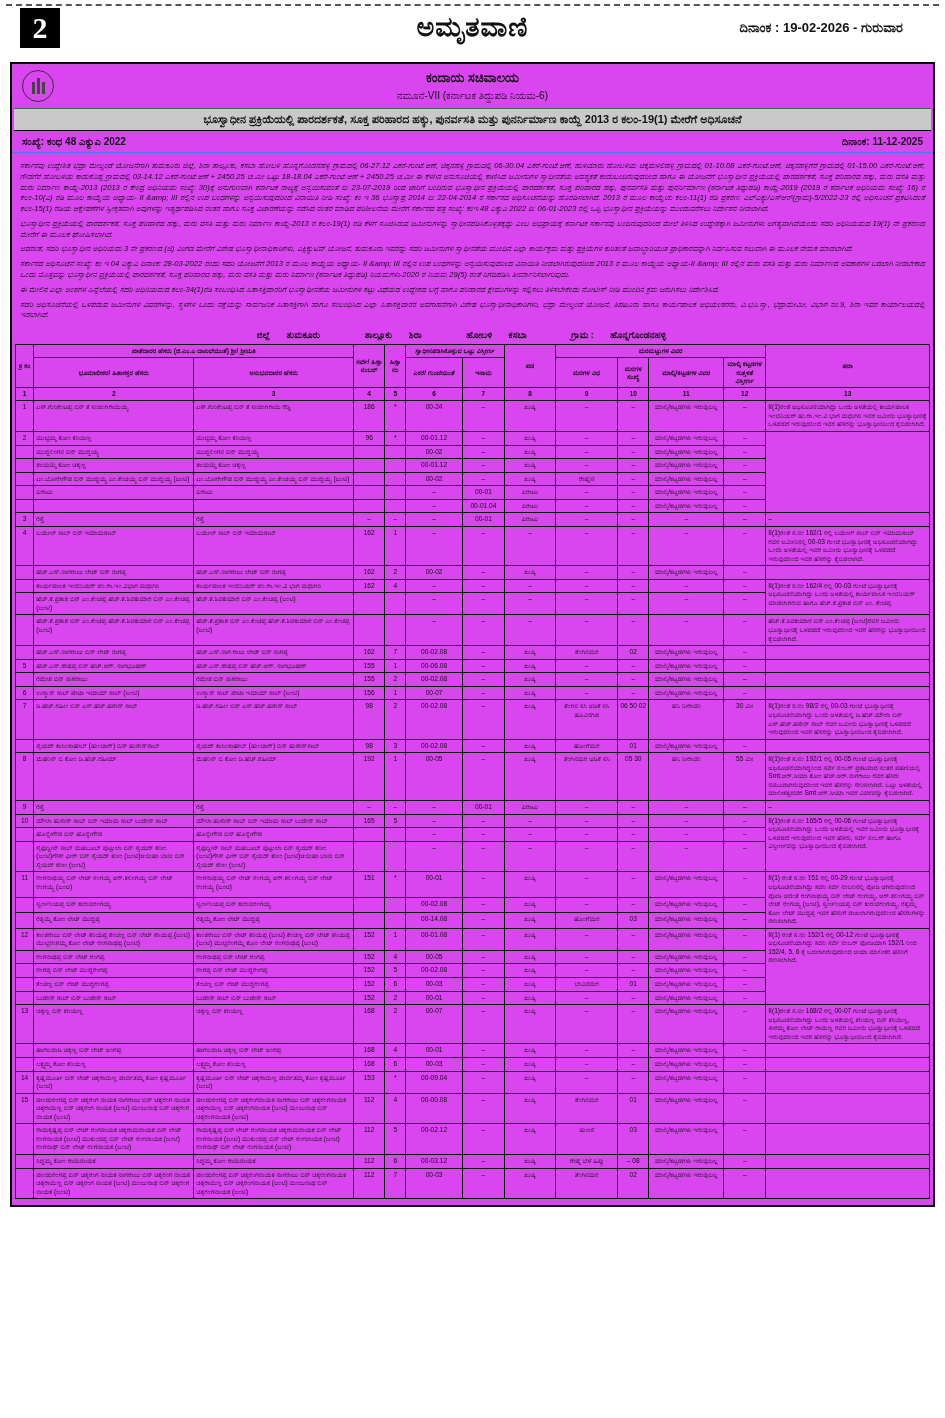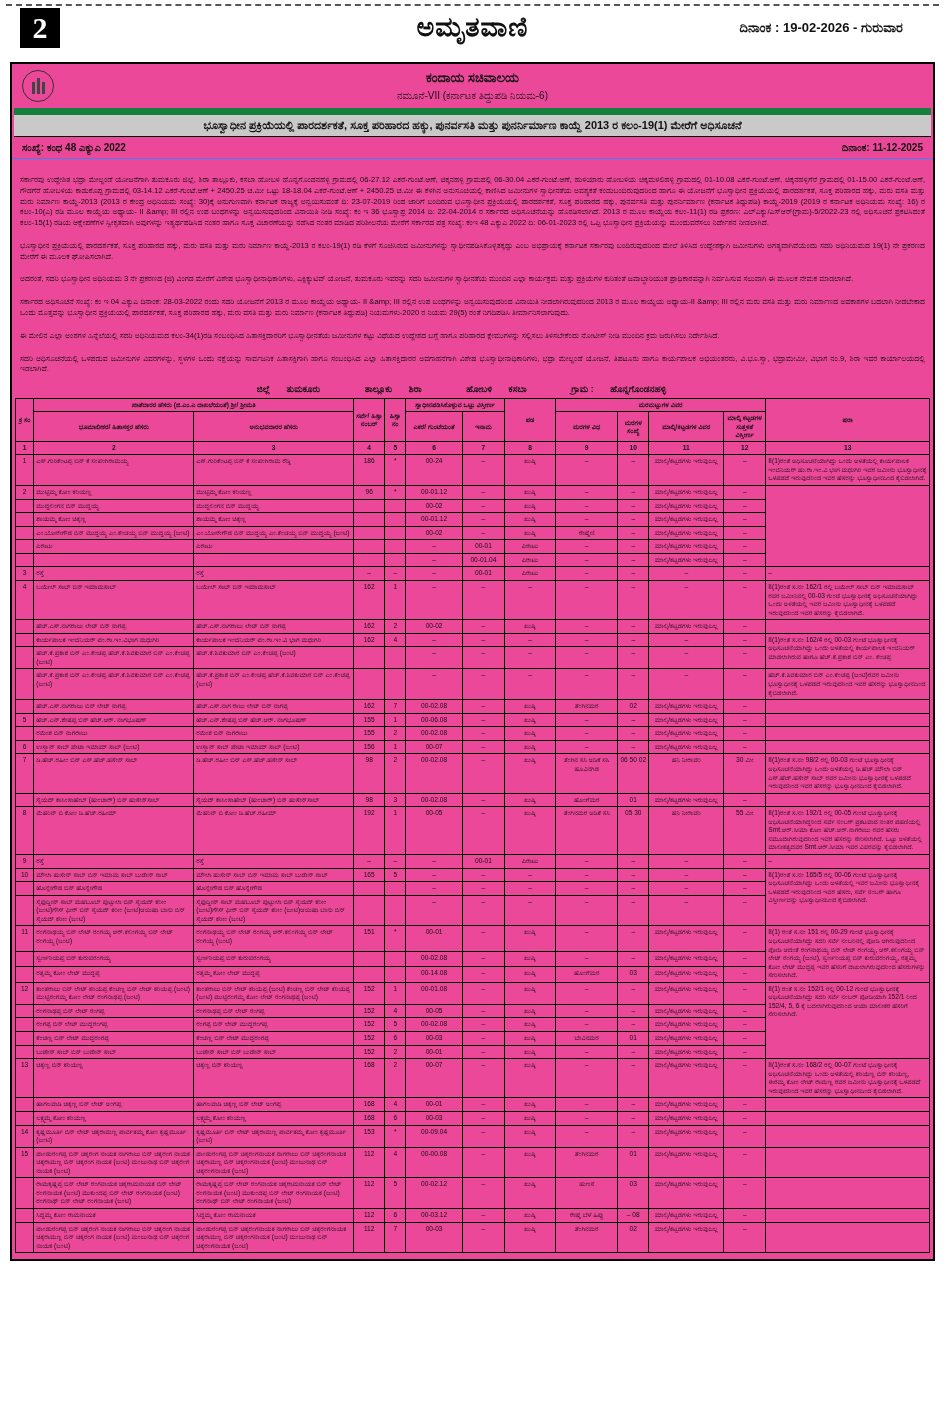--- a/index.html
+++ b/index.html
@@ -14,39 +14,39 @@
     position:absolute;left:6px;top:2px;width:40px;height:40px;background:#000;color:#fff;
     display:flex;align-items:center;justify-content:center;font-size:30px;font-weight:bold;
     font-family:"Liberation Serif","DejaVu Serif",serif;
   }
   .masthead{
     position:absolute;left:0;right:0;top:6px;text-align:center;font-size:27px;font-weight:bold;
     letter-spacing:1px;font-family:"Liberation Serif","DejaVu Serif",serif;
   }
   .dateline{position:absolute;right:28px;top:14px;font-size:13px;font-weight:bold;}
   .sheet{
-    margin:2px 10px 0 10px;border:2px solid #000;background:#ec4899;padding:0 0 6px 0;position:relative;
+    margin:2px 10px 0 10px;border:2px solid #000;background:#d946ef;padding:0 0 6px 0;position:relative;
   }
   .emblem{
     position:absolute;left:10px;top:6px;width:30px;height:30px;border:1.5px solid #333;border-radius:50%;
     display:flex;align-items:center;justify-content:center;
   }
   .emblem .pillars{display:flex;gap:2px;align-items:flex-end;}
   .emblem .pillars i{display:block;width:3px;height:12px;background:#444;}
   .emblem .pillars i:nth-child(2){height:16px;}
   .center-head{ text-align:center;font-weight:bold;font-size:13px;margin-top:6px;}
   .form-line{text-align:center;font-size:10px;margin-top:4px;font-weight:normal;}
   .subject-bar{
-    margin:6px 2px 0 2px;background:#c9c9c9;border-top:7px solid #15803d;border-bottom:1px solid #000;
+    margin:6px 2px 0 2px;background:#c9c9c9;border-top:1px solid #15803d;border-bottom:1px solid #000;
     text-align:center;font-weight:bold;font-size:11px;padding:4px 8px;
   }
   .ref-row{display:flex;justify-content:space-between;font-size:10px;padding:5px 10px 4px 10px;border-bottom:1px solid #3b82f6;font-weight:bold;}
   .paras{padding:4px 8px 2px 8px;}
   .paras p{
-    margin:12px 0 4px 0;font-size:7.6px;line-height:1.42;text-align:justify;
+    margin:4px 0 4px 0;font-size:7.6px;line-height:1.42;text-align:justify;font-style:italic;
   }
   .loc-line{text-align:center;font-size:9px;font-weight:bold;margin:3px 8px 3px 0;}
   .loc-line span{margin:0 14px;}
   table.notice{
     width:calc(100% - 6px);margin:0 3px;border-collapse:collapse;table-layout:fixed;
   }
   table.notice th,table.notice td{
     border:1px solid #000;font-size:6.6px;padding:2px 2px;vertical-align:top;word-wrap:break-word;
   }
   table.notice thead th{font-weight:bold;text-align:center;vertical-align:middle;line-height:1.25;}

